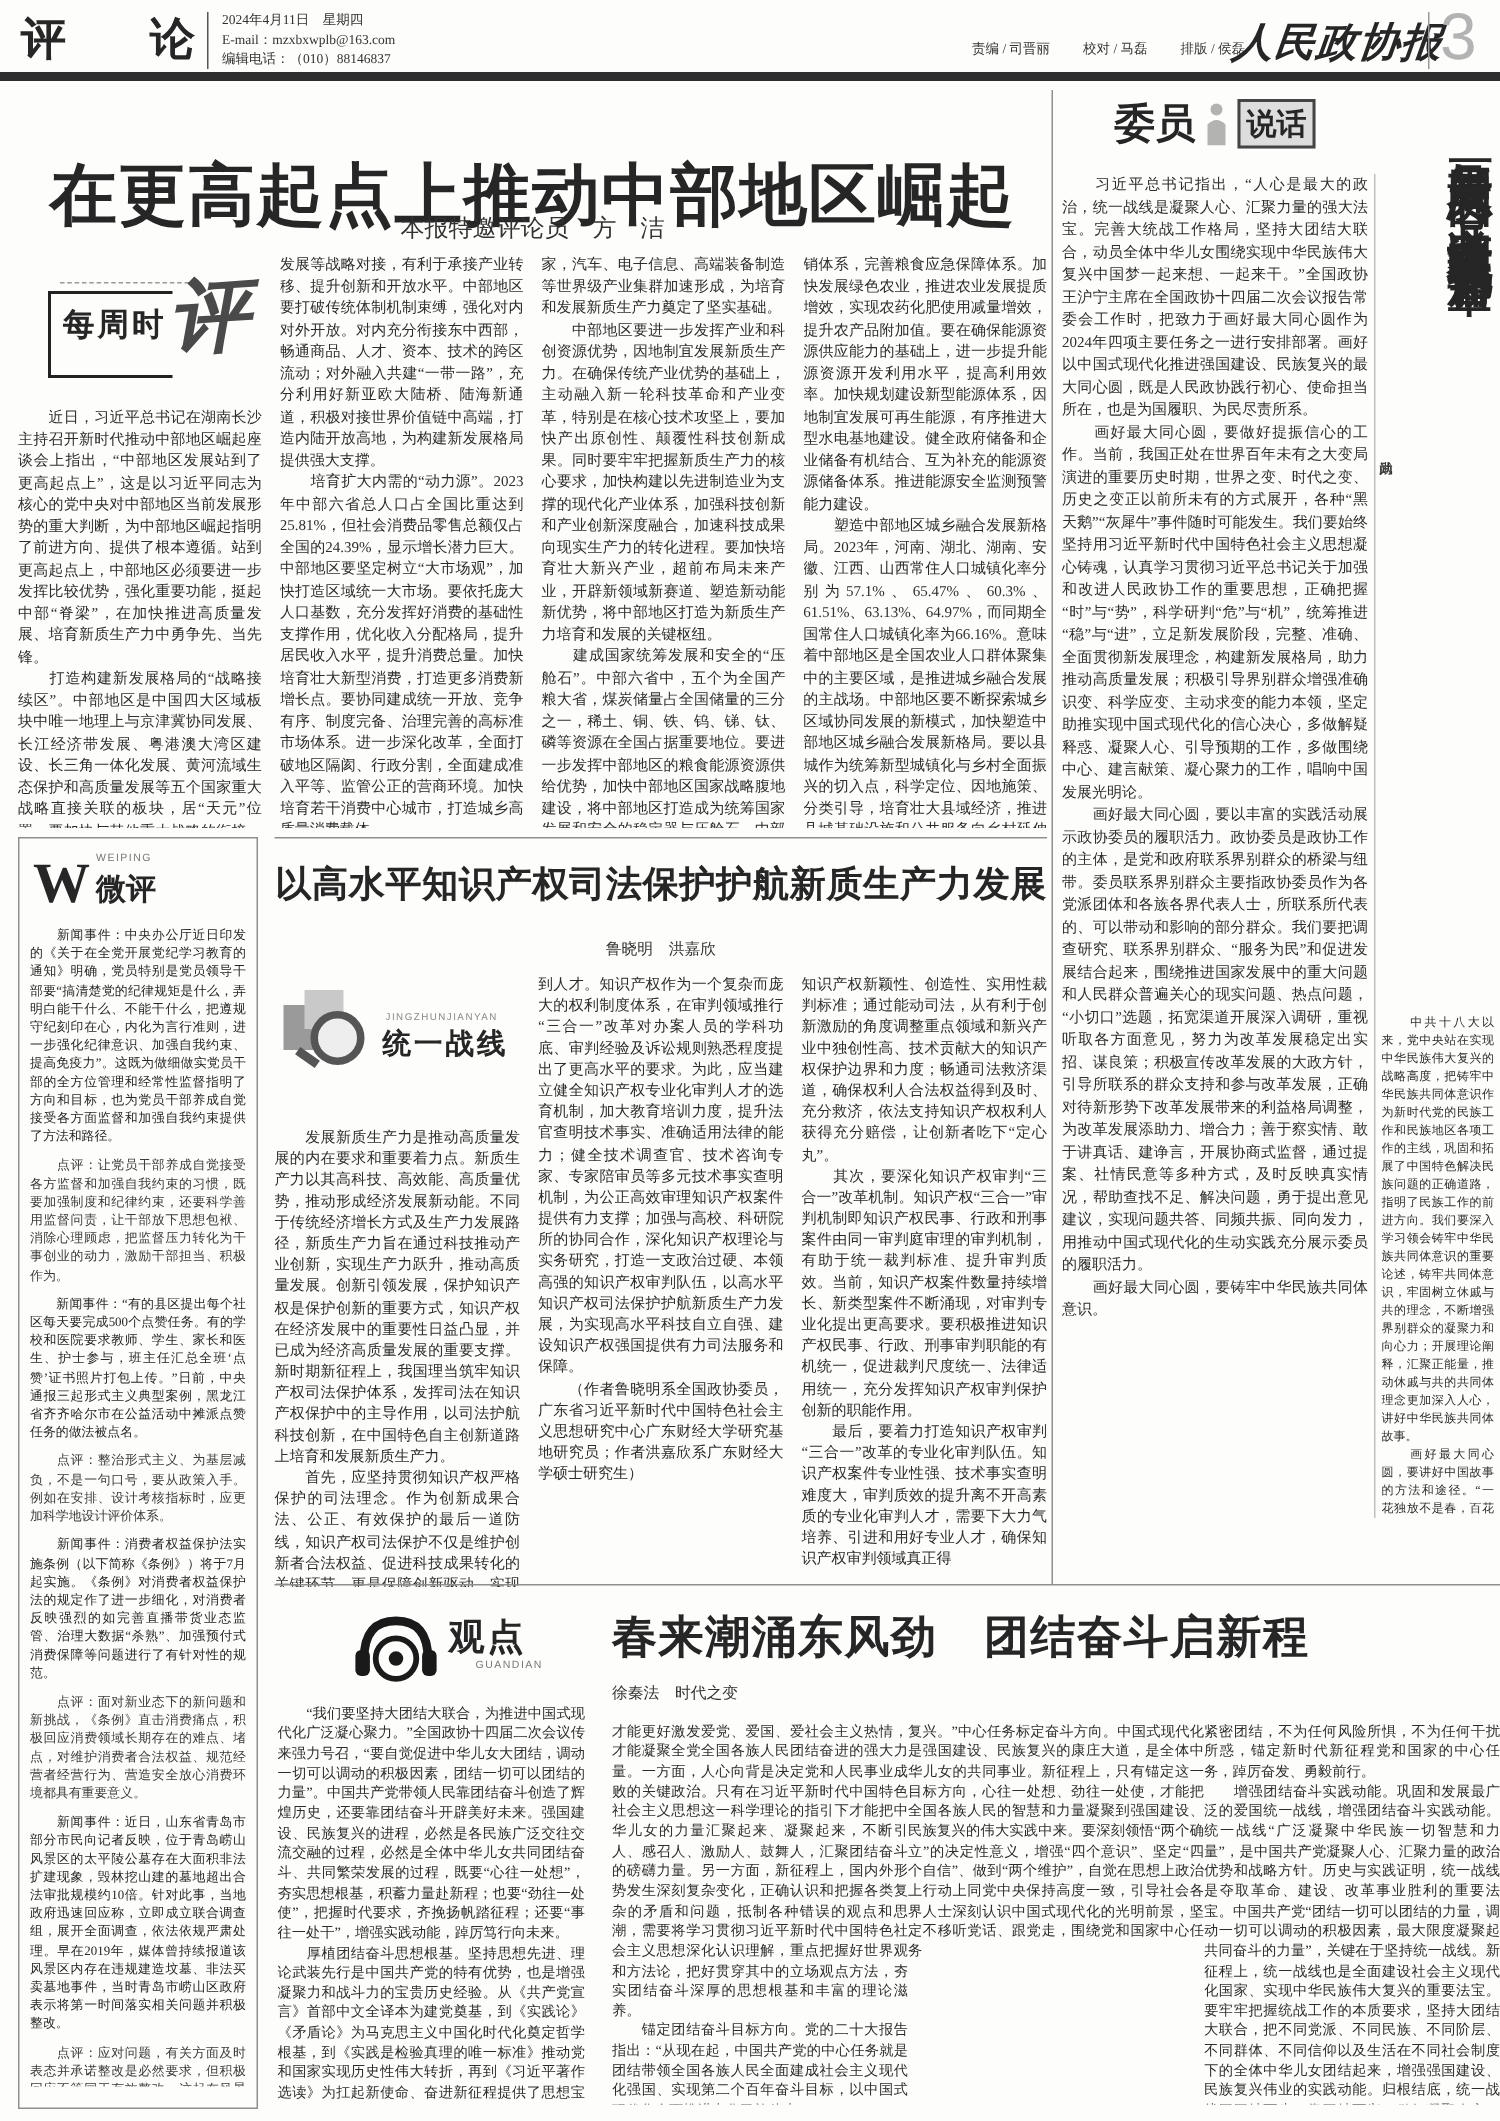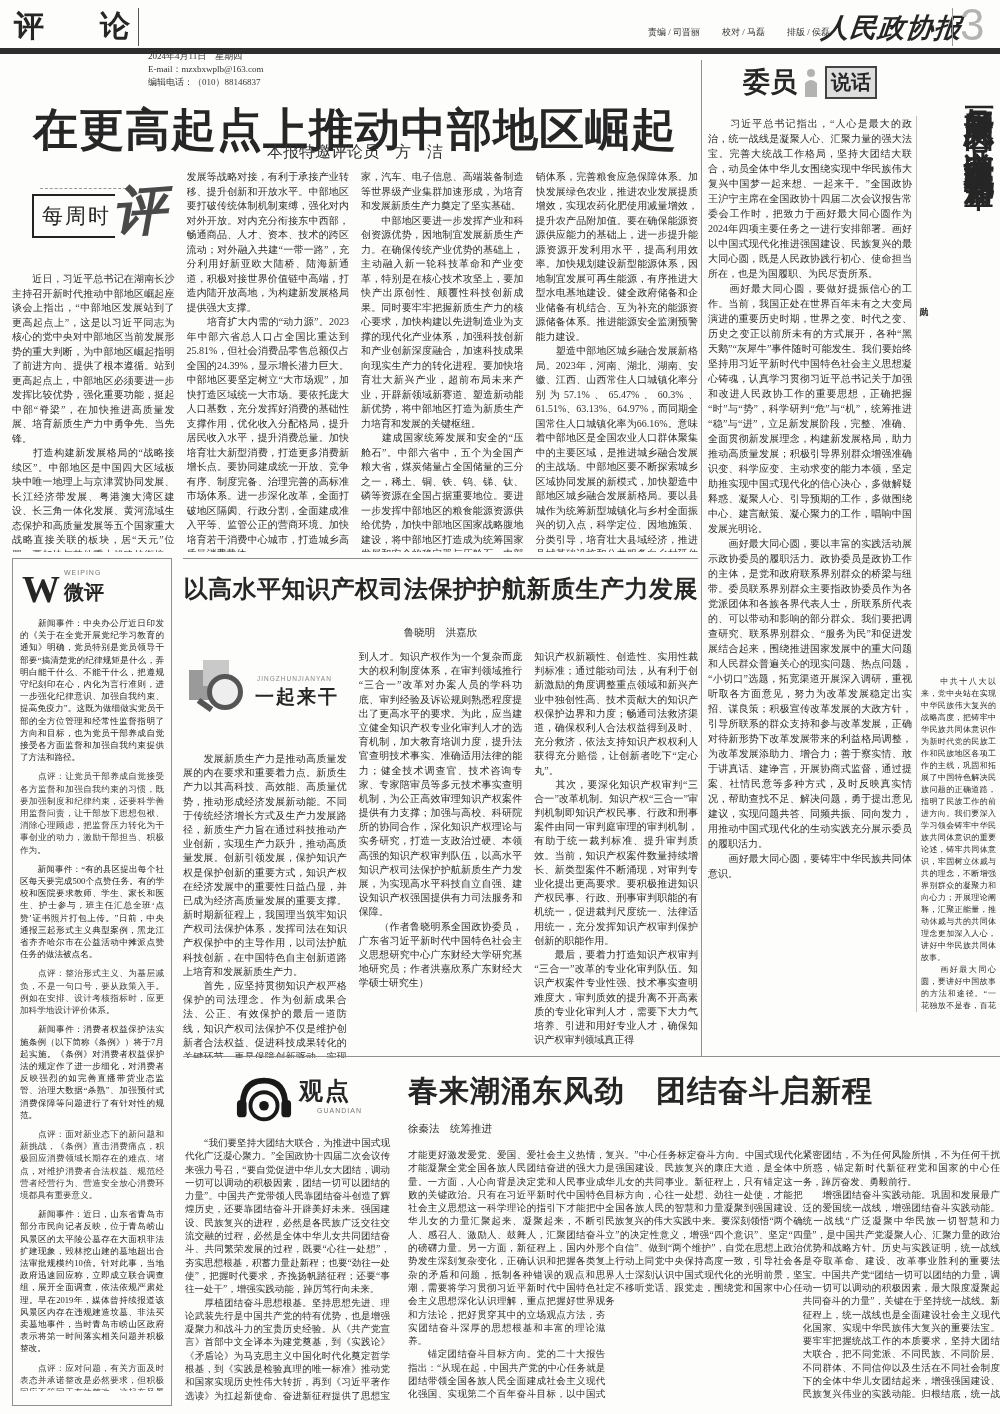--- a/index.html
+++ b/index.html
@@ -2,41 +2,41 @@
 <html lang="zh"><head>
 <meta charset="utf-8">
 <style>
   html,body{margin:0;padding:0;background:#e8e8e4;}
   #page{position:relative;width:1000px;height:1414px;margin:0 auto;background:#fdfdfb;overflow:hidden;
         font-family:"Liberation Serif","DejaVu Serif",serif;color:#262626;}
   
   .plabel{position:absolute;left:14px;top:6px;width:118px;display:flex;justify-content:space-between;
           font-size:30px;font-weight:900;letter-spacing:2px;}
   .hline-v{position:absolute;left:138px;top:8px;width:1px;height:38px;background:#555;}
-  .pubinfo{position:absolute;left:148px;top:7px;font-size:9px;line-height:13px;color:#333;margin-top:43px;}
+  .pubinfo{position:absolute;left:148px;top:7px;font-size:9px;line-height:13px;color:#333;}
   .staff{position:absolute;left:648px;top:26px;font-size:9px;color:#333;display:flex;gap:22px;}
   .masthead{position:absolute;left:822px;top:10px;font-size:27px;font-weight:900;font-style:italic;
             letter-spacing:1px;transform:skewX(-6deg);}
   .mast-v{position:absolute;left:952px;top:8px;width:1px;height:38px;background:#999;}
   .pagenum{position:absolute;left:960px;top:0px;font-size:44px;color:#b3b3b3;font-family:"Liberation Sans","DejaVu Sans",sans-serif;}
   .thickbar{position:absolute;left:0;top:48px;width:1000px;height:6px;background:#2e2e2e;}
   
   .coltext{white-space:pre-wrap;text-align:justify;overflow:hidden;color:#2d2d2d;}
   
   .m-title{position:absolute;left:12px;top:70px;width:686px;text-align:center;font-size:45px;
            font-weight:900;letter-spacing:1px;}
   .m-byline{position:absolute;left:12px;top:142px;width:686px;text-align:center;font-size:16px;color:#333;}
   .m-cols{position:absolute;left:12px;top:170px;width:686px;height:382px;display:flex;gap:12px;}
   .m-col{flex:1;font-size:10px;line-height:1.45;display:flex;flex-direction:column;}
   .m-col .coltext{flex:1;}
   
   .stamp{position:relative;height:96px;margin-bottom:6px;}
   .stamp-dots{position:absolute;left:28px;top:18px;width:86px;border-top:1px dashed #999;}
   .stamp-box{position:absolute;left:20px;top:24px;border:2px solid #222;border-right:none;
-             padding:5px 4px 5px 8px;font-size:21px;font-weight:400;letter-spacing:2px;}
+             padding:5px 4px 19px 8px;font-size:21px;font-weight:700;letter-spacing:2px;}
   .stamp-big{position:absolute;left:100px;top:2px;font-size:54px;font-weight:600;color:#4a4a4a;
              font-style:italic;transform:rotate(-4deg);}
   
   .vrule1{position:absolute;left:701px;top:60px;width:1px;height:996px;background:#8f8f8f;}
   .vrule2{position:absolute;left:916px;top:116px;width:1px;height:896px;background:#c0c0c0;}
   
   .wy-logo{position:absolute;left:712px;top:64px;width:196px;display:flex;align-items:center;justify-content:center;gap:4px;}
   .wy-big{font-size:27px;font-weight:900;}
   .wy-box{font-size:20px;font-weight:900;border:2px solid #444;background:#ddd;padding:1px 4px;}
   .wy-fig{width:20px;height:30px;opacity:.55;}
@@ -188,21 +188,21 @@
     <div class="p-cols">
       <div class="p-col">
         <div class="jz-logo">
           <div class="jz-icon">
             <div class="jz-sq1"></div>
             <div class="jz-sq2"></div>
             <div class="jz-mag"></div>
             <div class="jz-handle"></div>
           </div>
           <span class="jz-sub">JINGZHUNJIANYAN</span>
-          <span class="jz-label">一起来干</span>
+          <span class="jz-label">统一战线</span>
         </div>
         <div class="coltext">　　发展新质生产力是推动高质量发展的内在要求和重要着力点。新质生产力以其高科技、高效能、高质量优势，推动形成经济发展新动能。不同于传统经济增长方式及生产力发展路径，新质生产力旨在通过科技推动产业创新，实现生产力跃升，推动高质量发展。创新引领发展，保护知识产权是保护创新的重要方式，知识产权在经济发展中的重要性日益凸显，并已成为经济高质量发展的重要支撑。新时期新征程上，我国理当筑牢知识产权司法保护体系，发挥司法在知识产权保护中的主导作用，以司法护航科技创新，在中国特色自主创新道路上培育和发展新质生产力。
 　　首先，应坚持贯彻知识产权严格保护的司法理念。作为创新成果合法、公正、有效保护的最后一道防线，知识产权司法保护不仅是维护创新者合法权益、促进科技成果转化的关键环节，更是保障创新驱动、实现科技强国目标的最有力屏障。面对知识产权侵权多发频发乱象，应当进一步深化审判理念变革，牢固树立知识产权严格保护的司法理念，将之作为知识产权司法保护工作的重要指导原则，增强司法威慑力。在司法裁判活动中，应当坚持以创新为导向，明确</div>
       </div>
       <div class="p-col">
         <div class="coltext">到人才。知识产权作为一个复杂而庞大的权利制度体系，在审判领域推行“三合一”改革对办案人员的学科功底、审判经验及诉讼规则熟悉程度提出了更高水平的要求。为此，应当建立健全知识产权专业化审判人才的选育机制，加大教育培训力度，提升法官查明技术事实、准确适用法律的能力；健全技术调查官、技术咨询专家、专家陪审员等多元技术事实查明机制，为公正高效审理知识产权案件提供有力支撑；加强与高校、科研院所的协同合作，深化知识产权理论与实务研究，打造一支政治过硬、本领高强的知识产权审判队伍，以高水平知识产权司法保护护航新质生产力发展，为实现高水平科技自立自强、建设知识产权强国提供有力司法服务和保障。
 　　（作者鲁晓明系全国政协委员，广东省习近平新时代中国特色社会主义思想研究中心广东财经大学研究基地研究员；作者洪嘉欣系广东财经大学硕士研究生）</div>
       </div>
       <div class="p-col">
         <div class="coltext">知识产权新颖性、创造性、实用性裁判标准；通过能动司法，从有利于创新激励的角度调整重点领域和新兴产业中独创性高、技术贡献大的知识产权保护边界和力度；畅通司法救济渠道，确保权利人合法权益得到及时、充分救济，依法支持知识产权权利人获得充分赔偿，让创新者吃下“定心丸”。
@@ -221,21 +221,21 @@
         <circle cx="30" cy="38" r="14" fill="none" stroke="#1a1a1a" stroke-width="4"></circle>
         <circle cx="30" cy="38" r="5" fill="#1a1a1a"></circle>
       </svg>
       <span class="gd-label">观点</span>
       <span class="gd-sub">GUANDIAN</span>
     </div>
     <div class="coltext b-col1">　　“我们要坚持大团结大联合，为推进中国式现代化广泛凝心聚力。”全国政协十四届二次会议传来强力号召，“要自觉促进中华儿女大团结，调动一切可以调动的积极因素，团结一切可以团结的力量”。中国共产党带领人民靠团结奋斗创造了辉煌历史，还要靠团结奋斗开辟美好未来。强国建设、民族复兴的进程，必然是各民族广泛交往交流交融的过程，必然是全体中华儿女共同团结奋斗、共同繁荣发展的过程，既要“心往一处想”，夯实思想根基，积蓄力量赴新程；也要“劲往一处使”，把握时代要求，齐挽扬帆踏征程；还要“事往一处干”，增强实践动能，踔厉笃行向未来。
 　　厚植团结奋斗思想根基。坚持思想先进、理论武装先行是中国共产党的特有优势，也是增强凝聚力和战斗力的宝贵历史经验。从《共产党宣言》首部中文全译本为建党奠基，到《实践论》《矛盾论》为马克思主义中国化时代化奠定哲学根基，到《实践是检验真理的唯一标准》推动党和国家实现历史性伟大转折，再到《习近平著作选读》为扛起新使命、奋进新征程提供了思想宝库和力量源泉，中国共产党波澜壮阔的成长奋斗史就是一部以思想建党、理论强党的历史，就是一部不断团结奋斗、凝聚力量的历史。只有通过不断强化思想引领，</div>
     <div class="b-head">
       <h2 class="b-title">春来潮涌东风劲　团结奋斗启新程</h2>
-      <div class="b-byline">徐秦法　统筹推进</div>
+      <div class="b-byline">徐秦法　时代之变</div>
     </div>
     <div class="b-cols">
       <div class="coltext b-col">才能更好激发爱党、爱国、爱社会主义热情，才能凝聚全党全国各族人民团结奋进的强大力量。一方面，人心向背是决定党和人民事业成败的关键政治。只有在习近平新时代中国特色社会主义思想这一科学理论的指引下才能把中华儿女的力量汇聚起来、凝聚起来，不断引人、感召人、激励人、鼓舞人，汇聚团结奋斗的磅礴力量。另一方面，新征程上，国内外形势发生深刻复杂变化，正确认识和把握各类复杂的矛盾和问题，抵制各种错误的观点和思潮，需要将学习贯彻习近平新时代中国特色社会主义思想深化认识理解，重点把握好世界观和方法论，把好贯穿其中的立场观点方法，夯实团结奋斗深厚的思想根基和丰富的理论滋养。
 　　锚定团结奋斗目标方向。党的二十大报告指出：“从现在起，中国共产党的中心任务就是团结带领全国各族人民全面建成社会主义现代化强国、实现第二个百年奋斗目标，以中国式现代化全面推进中华民族伟大</div>
       <div class="coltext b-col">复兴。”中心任务标定奋斗方向。中国式现代化是强国建设、民族复兴的康庄大道，是全体中华儿女的共同事业。新征程上，只有锚定这一目标方向，心往一处想、劲往一处使，才能把全国各族人民的智慧和力量凝聚到强国建设、民族复兴的伟大实践中来。要深刻领悟“两个确立”的决定性意义，增强“四个意识”、坚定“四个自信”、做到“两个维护”，自觉在思想上政治上行动上同党中央保持高度一致，引导社会各界人士深刻认识中国式现代化的光明前景，坚定不移听党话、跟党走，围绕党和国家中心任务</div>
       <div class="coltext b-col">紧密团结，不为任何风险所惧，不为任何干扰所惑，锚定新时代新征程党和国家的中心任务，踔厉奋发、勇毅前行。
 　　增强团结奋斗实践动能。巩固和发展最广泛的爱国统一战线，增强团结奋斗实践动能。统一战线“广泛凝聚中华民族一切智慧和力量”，是中国共产党凝聚人心、汇聚力量的政治优势和战略方针。历史与实践证明，统一战线是夺取革命、建设、改革事业胜利的重要法宝。中国共产党“团结一切可以团结的力量，调动一切可以调动的积极因素，最大限度凝聚起共同奋斗的力量”，关键在于坚持统一战线。新征程上，统一战线也是全面建设社会主义现代化国家、实现中华民族伟大复兴的重要法宝。要牢牢把握统战工作的本质要求，坚持大团结大联合，把不同党派、不同民族、不同阶层、不同群体、不同信仰以及生活在不同社会制度下的全体中华儿女团结起来，增强强国建设、民族复兴伟业的实践动能。归根结底，统一战线因团结而生，靠团结而兴。做好凝聚人心、团结奋斗的长期实践，就要巩固和发展新时代最广泛的爱国统一战线，促进政党关系、民族关系、宗教关系、阶层关系、海内外同胞关系和谐，更好把制度优势转化为实践动能，努力维护和发展团结奋斗的生动局面，推动社会各界满腔热忱地投入中国式现代化实践。
 　　（作者徐秦法系新时代人民政协理论与实践广西大学研究中心研究员、广西大学马克思主义学院教授、博士生导师；作者欧阳孟林系新时代人民政协理论与实践广西大学研究中心研究员）</div>
     </div>
   </div>

